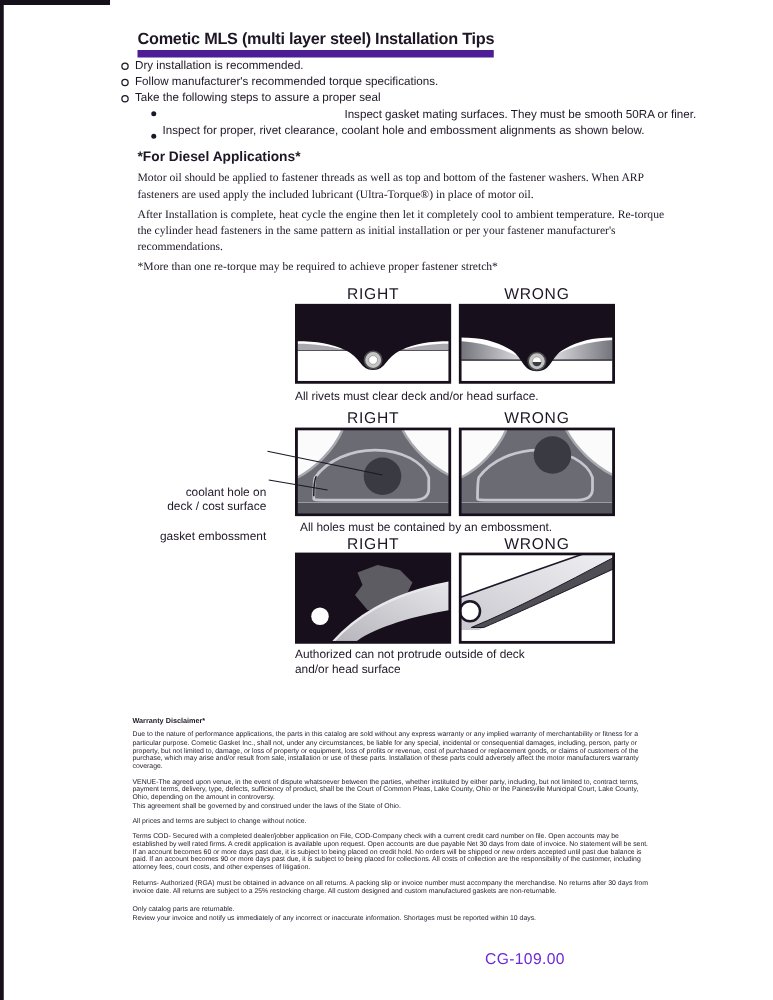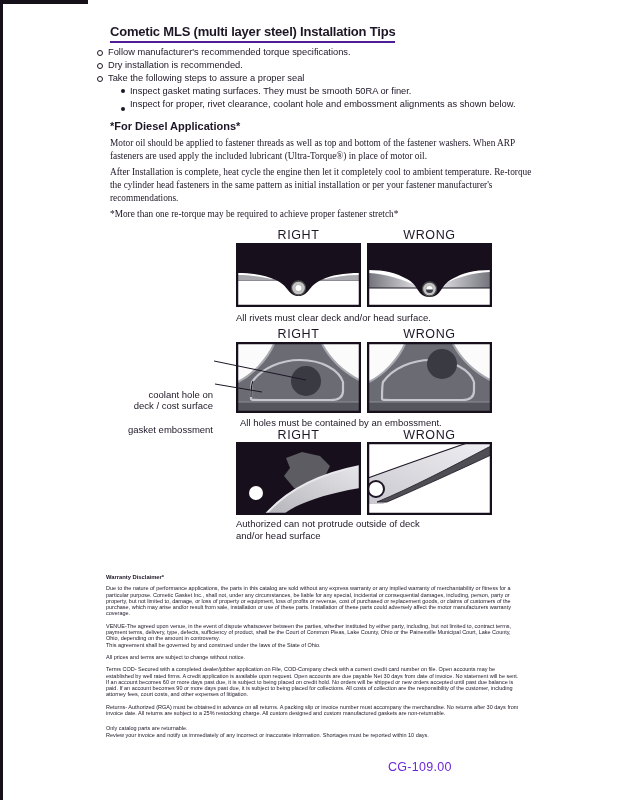--- a/index.html
+++ b/index.html
@@ -1,21 +1,21 @@
 <!DOCTYPE html>
 <html><head>
 <meta charset="utf-8">
 <style>
   html,body{margin:0;padding:0;background:#ffffff;}
   body{width:618px;height:800px;position:relative;overflow:hidden;
        font-family:"Liberation Sans","DejaVu Sans",sans-serif;color:#1e1626;}
   .abs{position:absolute;}
   .edge{background:#15101a;}
   .title{font-size:13px;font-weight:bold;letter-spacing:-0.2px;
-         border-bottom:2px solid #4c1d95;padding-bottom:2px;display:inline-block;}
+         border-bottom:6px solid #4c1d95;padding-bottom:2px;display:inline-block;}
   .body-txt{font-size:9.3px;line-height:13px;font-family:Liberation Serif, serif;}
   .bullet-row{display:flex;align-items:flex-start;height:13px;font-size:9.3px;line-height:13px;}
   .dot-open{width:4px;height:4px;border:1px solid #1e1626;border-radius:50%;
             margin:4px 5px 0 0;flex:none;}
   .dot-fill{width:4px;height:4px;background:#1e1626;border-radius:50%;
             margin:4px 5px 0 0;flex:none;}
   .sect-head{font-size:11px;font-weight:bold;}
   .diag-head{font-size:12.5px;letter-spacing:0.6px;text-align:center;width:125px;}
   .caption{font-size:9.5px;line-height:12px;}
   .pointer-label{font-size:9.5px;line-height:10.5px;text-align:right;margin-top:48px;}
@@ -32,31 +32,31 @@
 <div class="abs edge" style="left:0;top:0;width:3px;height:800px;"></div>
 <div class="abs edge" style="left:0;top:0;width:88px;height:4px;"></div>
 
 <div class="abs" style="left:110px;top:22px;">
   <span class="title">Cometic MLS (multi layer steel) Installation Tips</span>
 </div>
 
 <div class="abs" style="left:97px;top:46px;width:460px;">
   <div class="bullet-row">
     <span class="dot-open"></span>
-    <span>Follow manufacturer's recommended torque specifications.</span>
+    <span>Dry installation is recommended.</span>
   </div>
   <div class="bullet-row">
     <span class="dot-open"></span>
-    <span>Dry installation is recommended.</span>
+    <span>Follow manufacturer's recommended torque specifications.</span>
   </div>
   <div class="bullet-row">
     <span class="dot-open"></span>
     <span>Take the following steps to assure a proper seal</span>
   </div>
-  <div class="bullet-row" style="padding-left:24px;">
+  <div class="bullet-row" style="padding-left:24px;justify-content:space-between;">
     <span class="dot-fill"></span>
     <span>Inspect gasket mating surfaces.  They must be smooth 50RA or finer.</span>
   </div>
   <div class="bullet-row" style="padding-left:24px;align-items:flex-end;">
     <span class="dot-fill"></span>
     <span>Inspect for proper, rivet clearance, coolant hole and embossment alignments as shown below.</span>
   </div>
 </div>
 
 <div class="abs sect-head" style="left:110px;top:120px;">*For Diesel Applications*</div>

